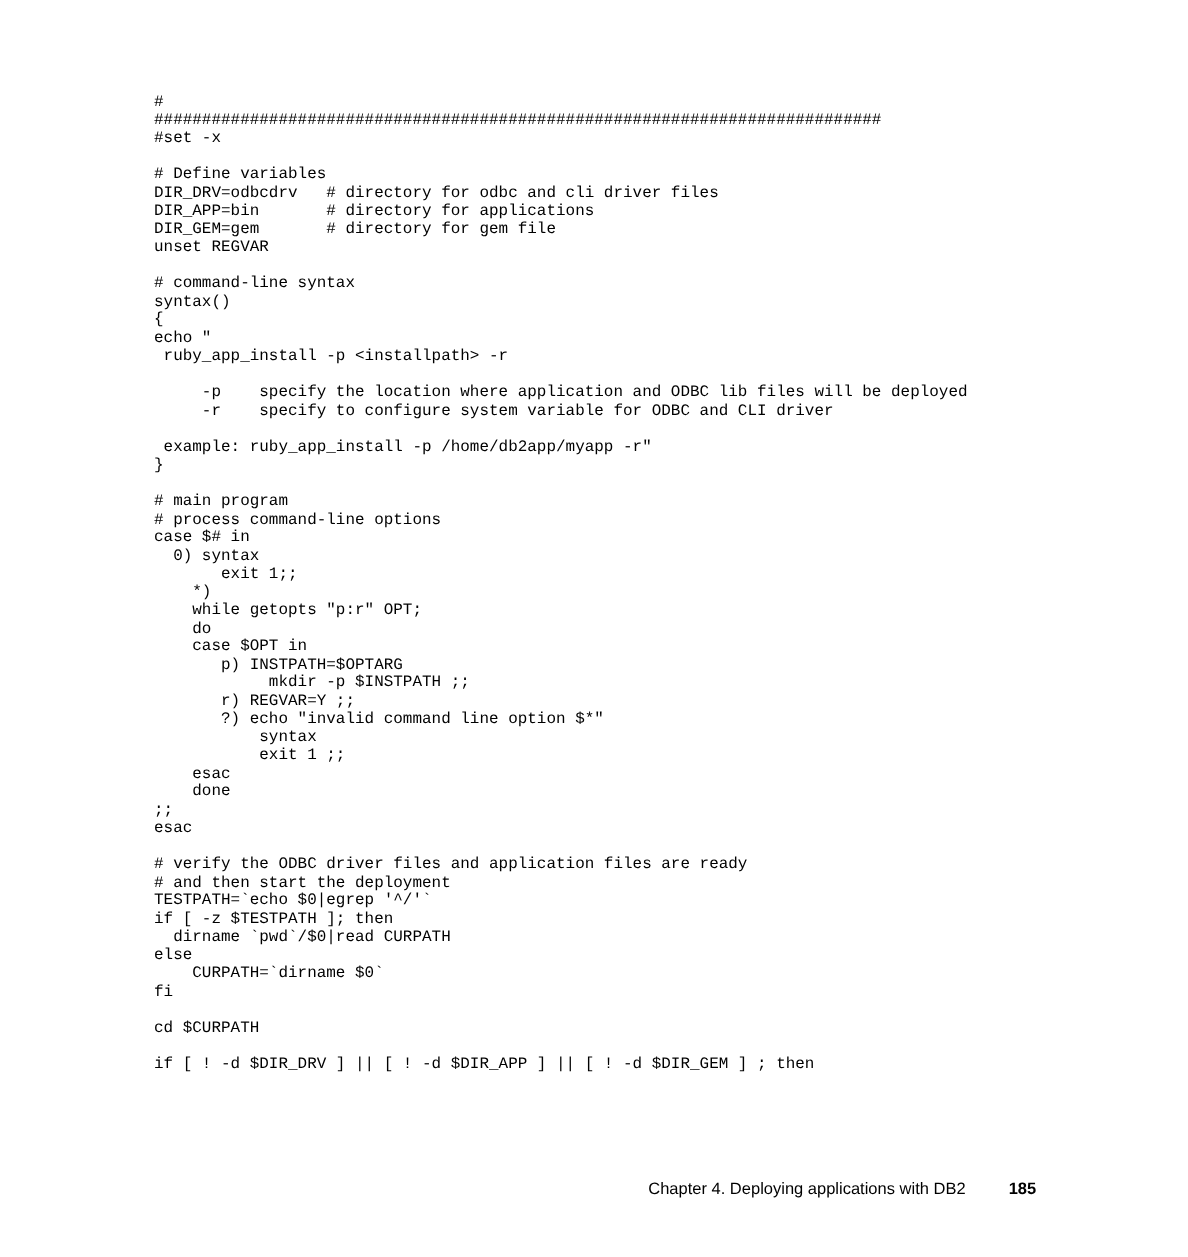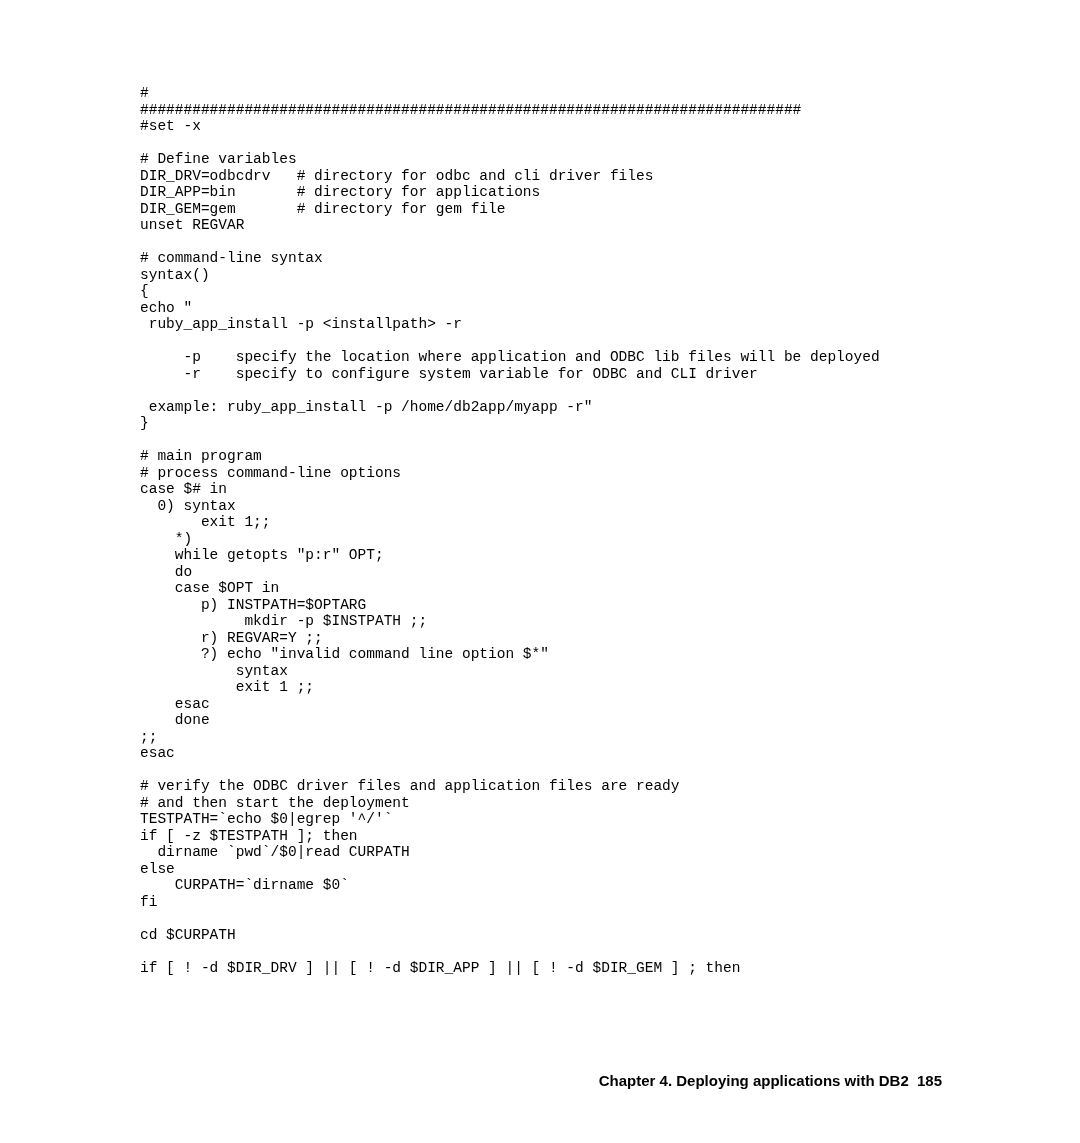--- a/index.html
+++ b/index.html
@@ -27,25 +27,25 @@
     .footer {
       position: absolute;
       bottom: 54px;
       right: 138px;
       font-family: Arial, Helvetica, sans-serif;
       font-size: 15px;
       color: #000000;
       text-align: right;
     }
     .footer .chapter {
-      font-weight: bold;
+      font-weight: normal;
     }
     .footer .pagenum {
       font-weight: bold;
-      margin-left: 4px;
+      margin-left: 35px;
     }
   </style>
 </head>
 <body>
 
 <div class="content">
   <div class="code-block" id="code-container">#
 ############################################################################
 #set -x
 

